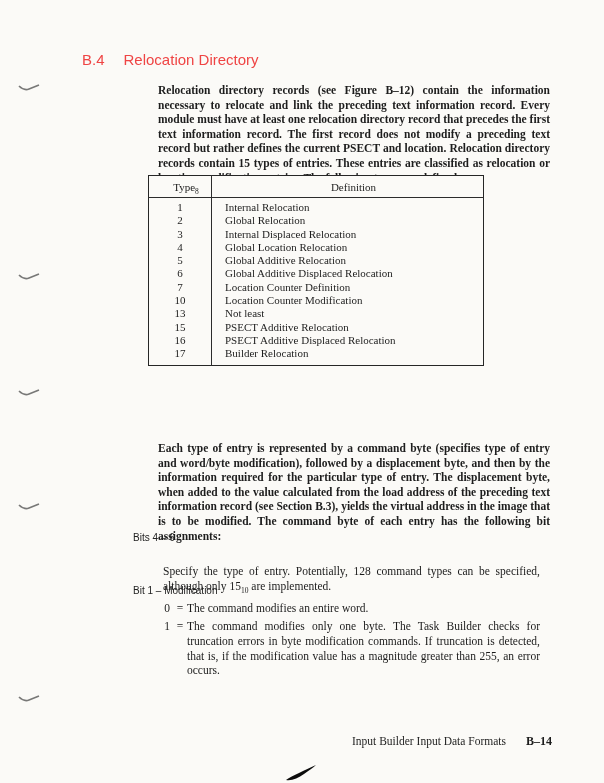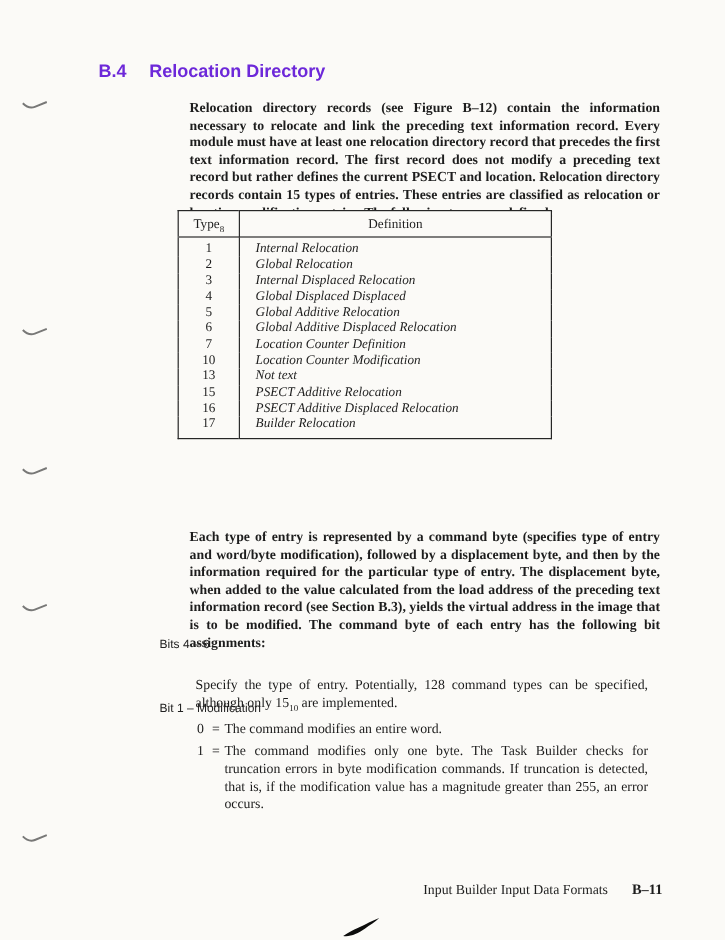--- a/index.html
+++ b/index.html
@@ -10,21 +10,21 @@
     color:#1b1b1b;
     position:relative;
     overflow:hidden;
   }
   .page{position:absolute;inset:0;}
 
   
   .heading{
     position:absolute;left:82px;top:51px;
     font-family:"Liberation Sans","DejaVu Sans",sans-serif;
-    font-weight:bold;font-size:15px;color:#6d28d9;
+    font-weight:normal;font-size:15px;color:#ef4444;
     white-space:nowrap;
   }
   .heading .num{display:inline-block;margin-right:19px;}
 
   
   .para{
     position:absolute;left:146px;width:392px;
     font-size:11.5px;line-height:14.6px;
     text-align:justify;color:#1d1d1d;
     margin:12px;
@@ -36,29 +36,29 @@
   
   .types-table{
     position:absolute;left:148px;top:175px;
     border-collapse:collapse;
     font-size:11px;color:#1d1d1d;
     background:#fbfaf7;
   }
   .types-table th,.types-table td{border:none;}
   .types-table th{
     font-weight:normal;font-size:11px;
-    padding:5px 0 4px 0;text-align:center;
+    padding:5px 0 4px 12px;text-align:center;
   }
   .types-table thead th{border-bottom:1px solid #2c2c2c;}
   .types-table th.col-type{width:50px;border-right:1px solid #2c2c2c;}
   .types-table th.col-def{width:259px;}
   .types-table{border:1.5px solid #262626;}
   .types-table td{line-height:13.3px;padding:0;}
   .types-table td.c-type{text-align:center;border-right:1px solid #2c2c2c;}
-  .types-table td.c-def{padding-left:13px;font-style:italic;}
+  .types-table td.c-def{padding-left:13px;}
   .types-table tbody tr:first-child td{padding-top:3px;}
   .types-table tbody tr:last-child td{padding-bottom:4px;}
   sub{font-size:7.5px;line-height:0;}
 
   
   .bit-label{
     position:absolute;left:133px;
     font-family:"Liberation Sans","DejaVu Sans",sans-serif;
     font-size:10px;color:#222;
   }
@@ -120,41 +120,41 @@
       <tr>
           <td class="c-type">2</td>
           <td class="c-def">Global Relocation</td>
         </tr>
       <tr>
           <td class="c-type">3</td>
           <td class="c-def">Internal Displaced Relocation</td>
         </tr>
       <tr>
           <td class="c-type">4</td>
-          <td class="c-def">Global Displaced Displaced</td>
+          <td class="c-def">Global Location Relocation</td>
         </tr>
       <tr>
           <td class="c-type">5</td>
           <td class="c-def">Global Additive Relocation</td>
         </tr>
       <tr>
           <td class="c-type">6</td>
           <td class="c-def">Global Additive Displaced Relocation</td>
         </tr>
       <tr>
           <td class="c-type">7</td>
           <td class="c-def">Location Counter Definition</td>
         </tr>
       <tr>
           <td class="c-type">10</td>
           <td class="c-def">Location Counter Modification</td>
         </tr>
       <tr>
           <td class="c-type">13</td>
-          <td class="c-def">Not text</td>
+          <td class="c-def">Not least</td>
         </tr>
       <tr>
           <td class="c-type">15</td>
           <td class="c-def">PSECT Additive Relocation</td>
         </tr>
       <tr>
           <td class="c-type">16</td>
           <td class="c-def">PSECT Additive Displaced Relocation</td>
         </tr>
       <tr>
@@ -177,21 +177,21 @@
     <div class="bit-text">The command modifies an entire word.</div>
   </div>
 
   <div class="bit-item bit-item-1">
     <span class="bit-val">1</span>
     <span class="bit-eq">=</span>
     <div class="bit-text">The command modifies only one byte. The Task Builder checks for truncation errors in byte modification commands. If truncation is detected, that is, if the modification value has a magnitude greater than 255, an error occurs.</div>
   </div>
 
   <div class="footer">
-    <span>Input Builder Input Data Formats</span><span class="pagenum">B–11</span>
+    <span>Input Builder Input Data Formats</span><span class="pagenum">B–14</span>
   </div>
 
   <svg class="margin-mark mm1" viewBox="0 0 22 10">
       <path d="M1,4 Q6,9 11,7 T21,3" fill="none" stroke="#4c4c4c" stroke-width="1.6" opacity="0.75"></path>
     </svg>
   <svg class="margin-mark mm2" viewBox="0 0 22 10">
       <path d="M1,4 Q6,9 11,7 T21,3" fill="none" stroke="#4c4c4c" stroke-width="1.6" opacity="0.75"></path>
     </svg>
   <svg class="margin-mark mm3" viewBox="0 0 22 10">
       <path d="M1,4 Q6,9 11,7 T21,3" fill="none" stroke="#4c4c4c" stroke-width="1.6" opacity="0.75"></path>

